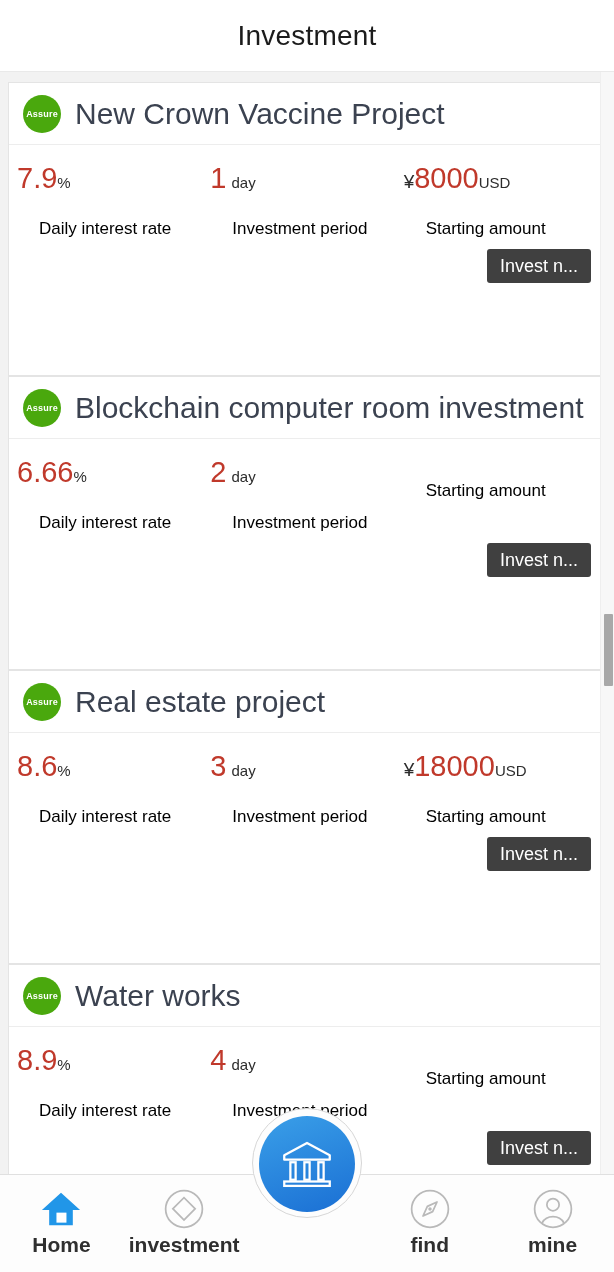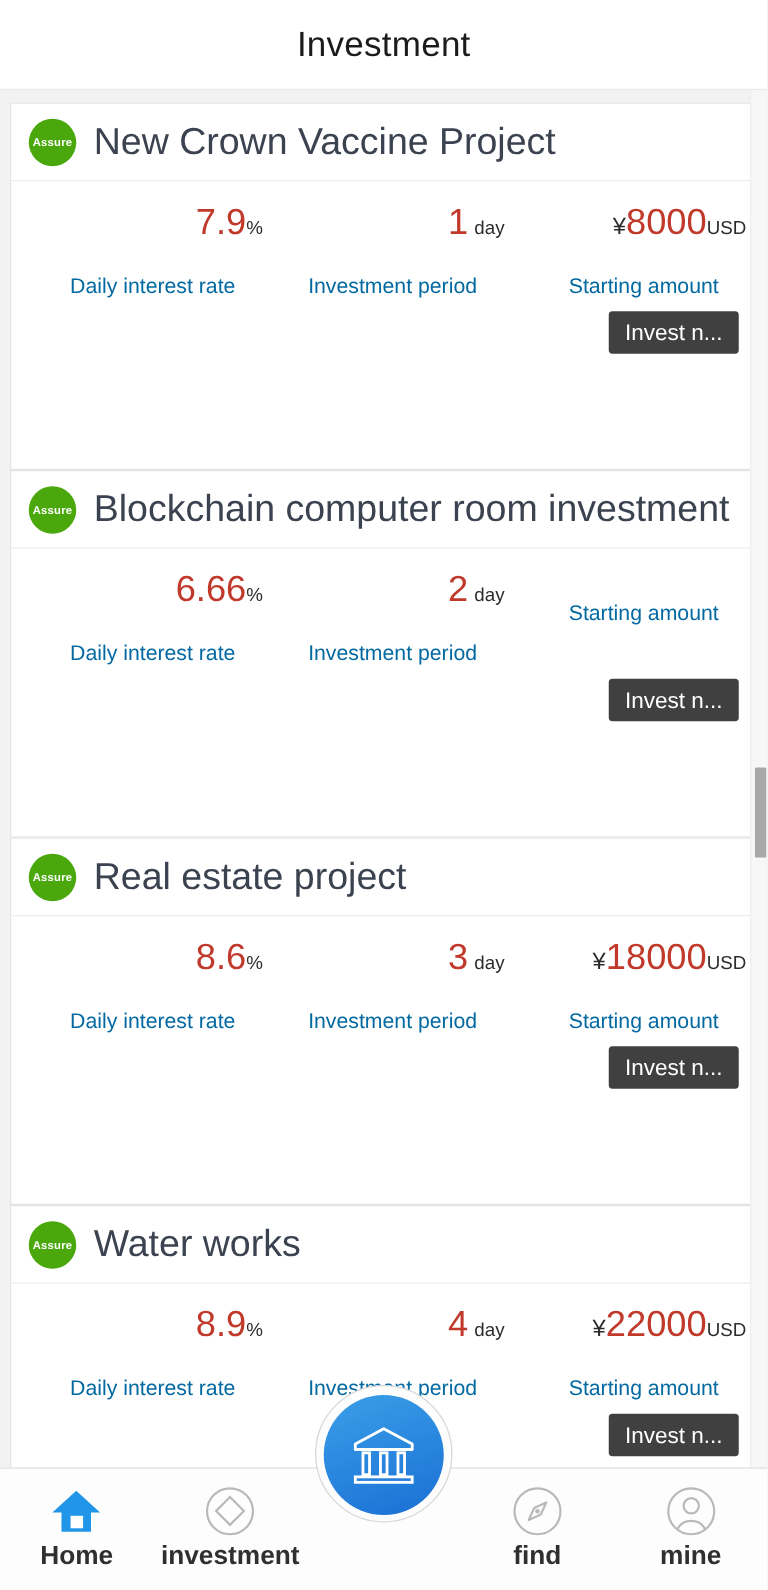--- a/index.html
+++ b/index.html
@@ -85,21 +85,21 @@
   .card-body {
     height: 230px;
     padding: 18px 8px 0 8px;
     position: relative;
   }
   .metrics {
     display: flex;
   }
   .metric {
     width: 33.333%;
-    text-align: right;
+    text-align: left;
     position: relative;
   }
   .metric-value {
     white-space: nowrap;
     line-height: 1.1;
   }
   .metric-num {
     font-size: 29px;
     color: #c0392b;
     font-weight: 400;
@@ -109,21 +109,21 @@
     color: #2c2c2c;
   }
   .metric-unit.sp { margin-left: 5px; }
   .metric-pre {
     font-size: 19px;
     color: #2c2c2c;
   }
   .metric-label {
     margin-top: 20px;
     font-size: 17px;
-    color: #0369a1;
+    color: #000000;
     line-height: 1.6;
     padding: 0 22px;
   }
 
   .invest-btn {
     position: absolute;
     right: 14px;
     top: 104px;
     width: 104px;
     height: 34px;
@@ -334,23 +334,20 @@
           </div>
           <div class="metric-label">Daily interest rate</div>
         </div>
         <div class="metric">
           <div class="metric-value">
             <span class="metric-num">4</span><span class="metric-unit sp">day</span>
           </div>
           <div class="metric-label">Investment period</div>
         </div>
         <div class="metric">
-          <div class="metric-value">
-            <span class="metric-pre">¥</span><span class="metric-num">22000</span><span class="metric-unit">USD</span>
-          </div>
           <div class="metric-label">Starting amount</div>
         </div>
       </div>
       <div class="invest-btn">Invest n...</div>
     </div>
   </div>
 
 </div>
 
 <div class="scrollbar-track">

